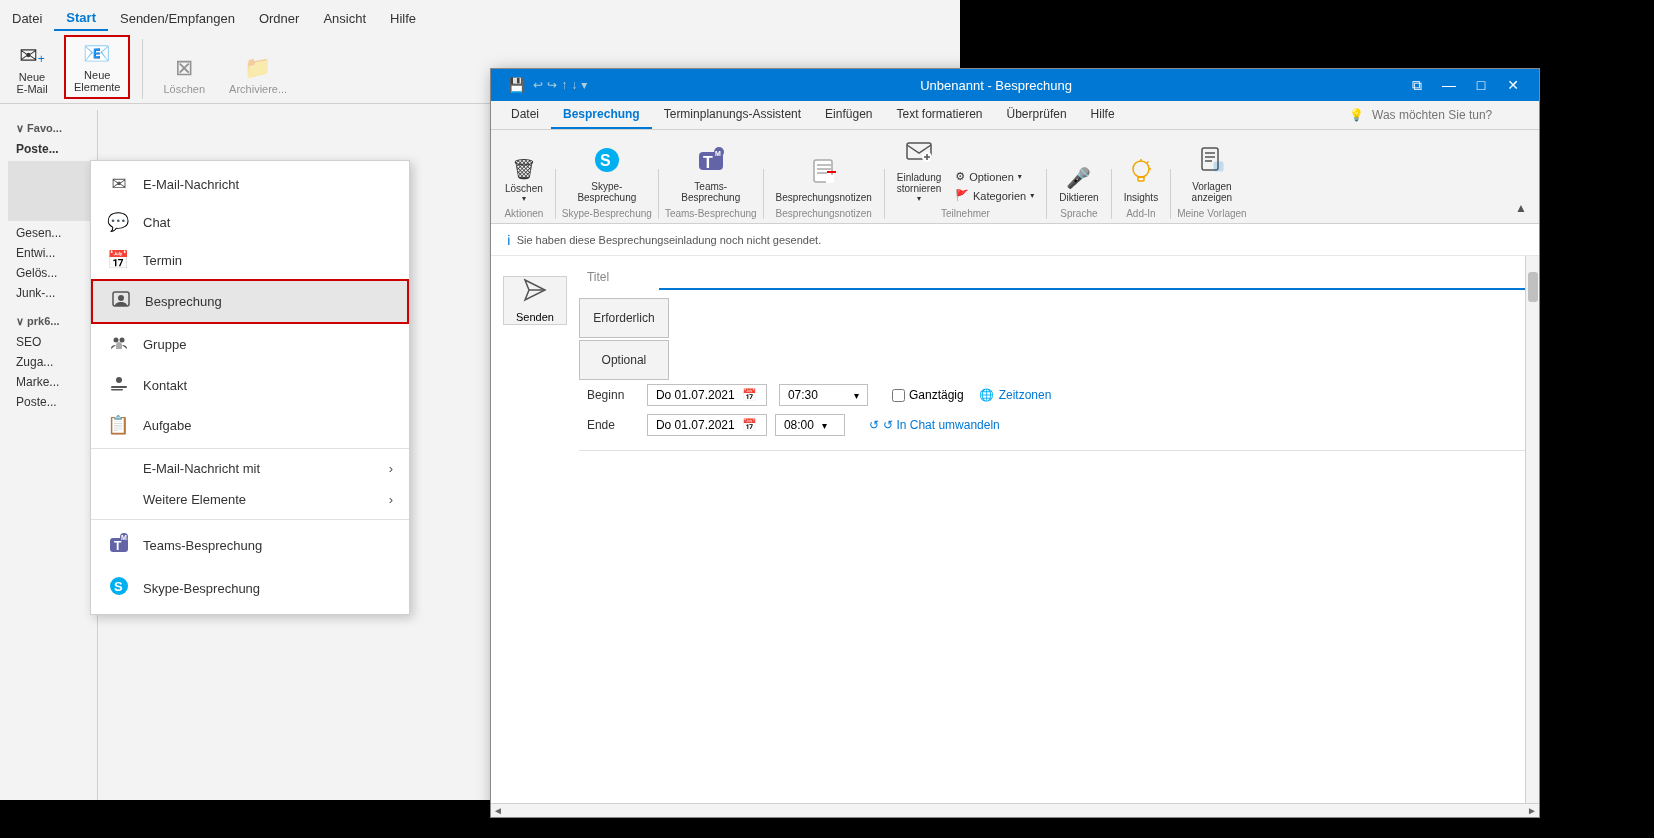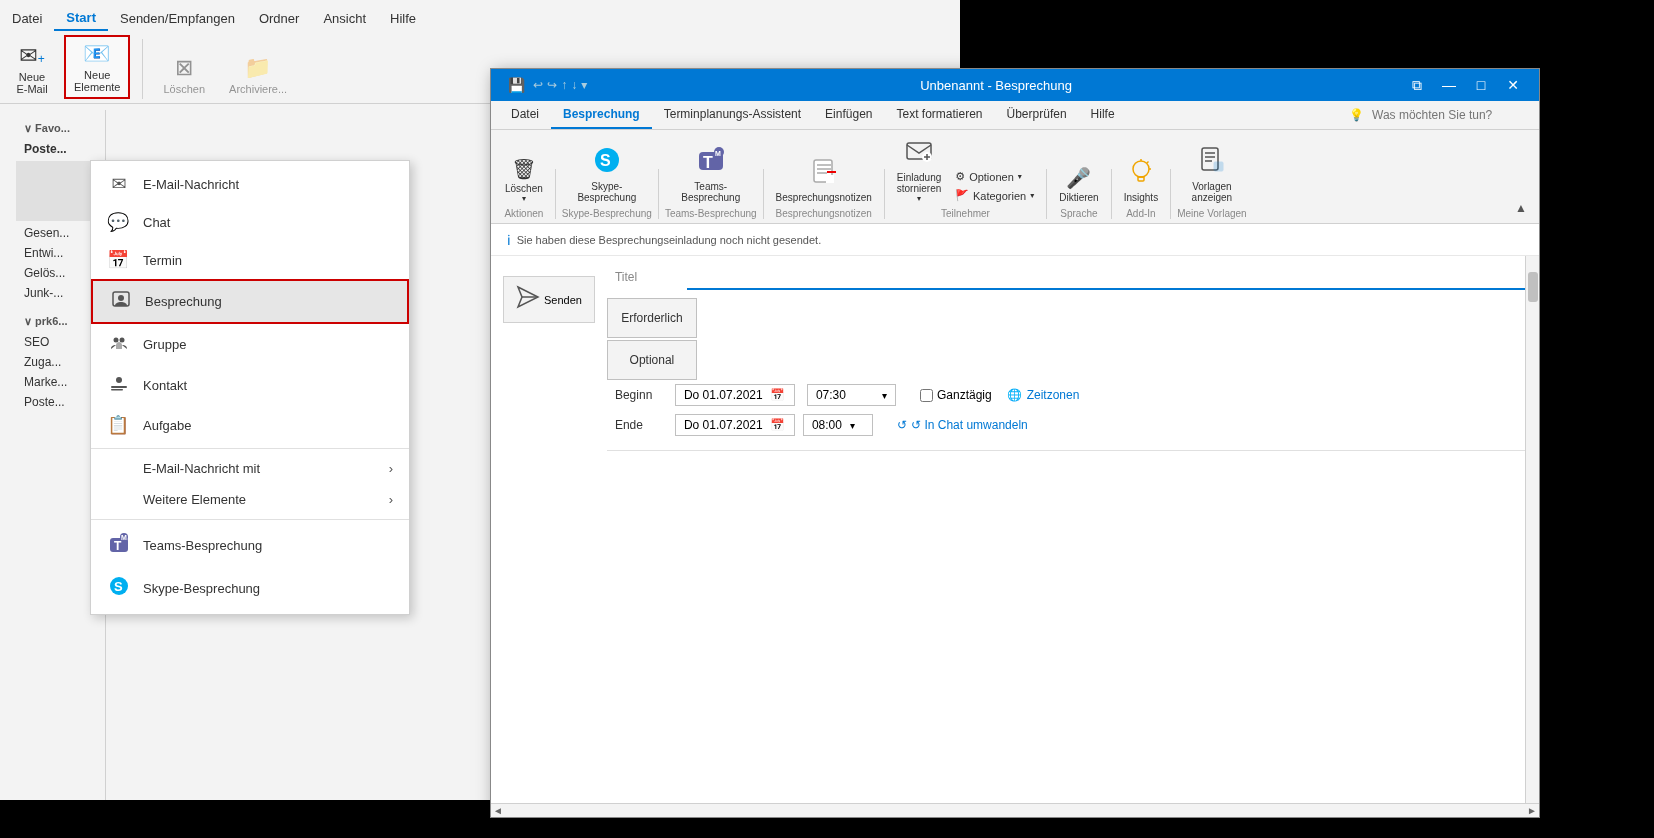--- a/index.html
+++ b/index.html
@@ -64,21 +64,21 @@
     .ribbon-divider {
       width: 1px;
       height: 60px;
       background: #d0d0d0;
       margin: 0 4px;
     }
 
     
     .sidebar {
       position: absolute;
-      left: 16px; top: 110px;
+      left: 8px; top: 110px;
       width: 90px;
       height: 690px;
       background: #f3f3f3;
       border-right: 1px solid #d0d0d0;
       padding: 8px 0;
     }
     .sidebar-section-title {
       font-size: 11px;
       color: #555;
       padding: 4px 8px;
@@ -283,24 +283,24 @@
     .info-icon { color: #0078d4; font-size: 14px; }
     .send-btn-area {
       padding: 12px;
       display: flex;
       align-items: flex-start;
       padding-top: 20px;
     }
     .send-btn {
       border: 1px solid #d0d0d0;
       background: #f3f3f3;
-      padding: 8px 12px;
-      cursor: pointer;
-      display: flex;
-      flex-direction: row;
+      padding: 1px 12px;
+      cursor: pointer;
+      display: flex;
+      flex-direction: column;
       align-items: center;
       font-size: 11px;
       gap: 4px;
     }
     .send-btn .send-icon { font-size: 20px; color: #666; }
 
     .form-fields {
       flex: 1;
       padding: 8px 0;
       display: flex;

